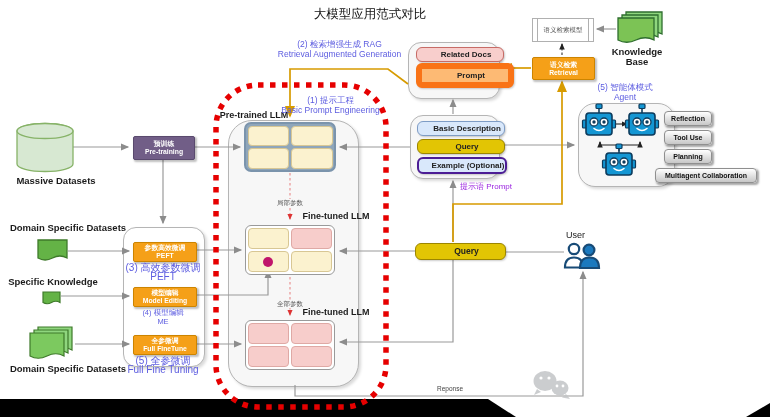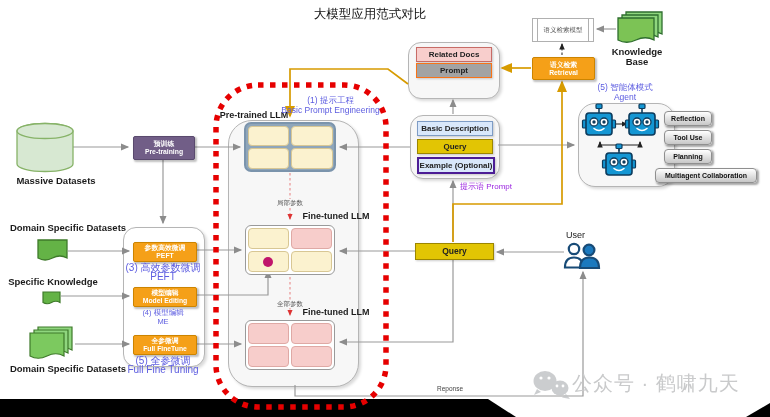--- a/index.html
+++ b/index.html
@@ -8,22 +8,22 @@
   .abs{position:absolute;}
   svg{position:absolute;left:0;top:0;}
   .lbl{font-weight:bold;color:#1c1c1c;font-size:9.5px;text-align:center;line-height:10px;z-index:3;}
   .blue-ann{color:#5C5CE0;font-size:8.5px;text-align:center;line-height:10px;z-index:4;}
   .container-box{background:#F7F7F7;border:1px solid #b5b5b5;border-radius:13px;
                  box-shadow:2px 2px 3px rgba(0,0,0,.15);z-index:1;}
   .orange-box{background:#F5A018;border:1px solid #CC8400;border-radius:2px;color:#fff;
               font-weight:bold;font-size:6.8px;line-height:8px;text-align:center;
               box-shadow:1.5px 1.5px 2px rgba(0,0,0,.25);z-index:3;display:flex;
               flex-direction:column;justify-content:center;}
-  .small-box{border-radius:0;font-size:8px;font-weight:bold;color:#222;text-align:center;
-             line-height:13px;box-shadow:1px 1px 2px rgba(0,0,0,.2);z-index:3;}
+  .small-box{border-radius:6px;font-size:8px;font-weight:bold;color:#222;text-align:center;
+             line-height:13px;box-shadow:1px 1px 2px rgba(0,0,0,.2);z-index:3;padding-left:12px;}
   .skill-chip{background:linear-gradient(#ffffff,#c7c7c7);border:1px solid #8f8f8f;
               border-radius:4px;font-size:7px;font-weight:bold;color:#111;text-align:center;
               line-height:13px;box-shadow:1.5px 1.5px 2px rgba(0,0,0,.35);z-index:3;}
   .llmblock{display:grid;grid-template-columns:1fr 1fr;grid-template-rows:1fr 1fr;gap:2px;
             padding:2px;box-sizing:border-box;z-index:3;position:absolute;}
   .cell{border-radius:4px;border:1px solid;}
   .cy{background:#FBF2CF;border-color:#D8C794;}
   .cp{background:#F7CDCB;border-color:#DFA9A5;}
   .param-lbl{font-size:6.5px;color:#555;background:#F7F7F7;z-index:3;text-align:center;line-height:8px;}
 </style>
@@ -150,20 +150,24 @@
     </g>
 
     <polygon points="0,399 488,399 516,417 0,417" fill="#000"></polygon>
     <polygon points="746,417 770,403 770,417" fill="#000"></polygon>
 
     <rect x="216" y="85" width="170" height="322" rx="42" fill="none" stroke="#E60000" stroke-width="5.5" stroke-dasharray="5.5,6.5"></rect>
   </svg>
 
   <div class="abs" style="left:275px;top:6px;width:190px;text-align:center;font-size:12.5px;font-weight:500;color:#111;z-index:3;">大模型应用范式对比</div>
 
+  <div class="abs blue-ann" style="left:252px;top:39px;width:175px;">
+    <div>(2) 检索增强生成 RAG</div>
+    <div>Retrieval Augmented Generation</div>
+  </div>
 
   <div class="abs blue-ann" style="left:268px;top:95px;width:125px;">
     <div>(1) 提示工程</div>
     <div>Basic Prompt Engineering</div>
   </div>
 
   <div class="abs lbl" style="left:0px;top:176px;width:112px;">Massive Datasets</div>
   <div class="abs lbl" style="left:0px;top:223px;width:136px;">Domain Specific Datasets</div>
   <div class="abs lbl" style="left:3px;top:277px;width:100px;">Specific Knowledge</div>
   <div class="abs lbl" style="left:0px;top:364px;width:136px;">Domain Specific Datasets</div>
@@ -221,21 +225,21 @@
   <div class="abs param-lbl" style="left:275px;top:300px;width:30px;">全部参数</div>
   <div class="abs lbl" style="left:301px;top:307px;width:70px;font-size:9px;">Fine-tuned LLM</div>
   <div class="llmblock" style="left:245px;top:320px;width:90px;height:50px;background:#fff;border:1.3px solid #9a9a9a;border-radius:6px;">
     <div class="cell cp"></div>
       <div class="cell cp"></div>
     <div class="cell cp"></div>
       <div class="cell cp"></div>
   </div>
 
   <div class="abs small-box" style="left:416px;top:47px;width:74px;height:13px;background:#F8CECC;border:1px solid #C76B66;">Related Docs</div>
-  <div class="abs small-box" style="left:416px;top:63px;width:74px;height:13px;background:#a3a3a3;border:1px solid #f97316;">Prompt</div>
+  <div class="abs small-box" style="left:416px;top:63px;width:74px;height:13px;background:#fdba74;border:6px solid #f97316;">Prompt</div>
 
   <div class="abs orange-box" style="left:532px;top:57px;width:61px;height:21px;">
     <div>语义检索</div>
       <div>Retrieval</div>
   </div>
 
   <div class="abs" style="left:532px;top:18px;width:60px;height:22px;background:#fff;border:1px solid #b0b0b0;z-index:3;
               display:flex;align-items:center;justify-content:center;">
     <div style="position:absolute;left:4px;top:0;bottom:0;width:1px;background:#b0b0b0;"></div>
     <div style="position:absolute;right:4px;top:0;bottom:0;width:1px;background:#b0b0b0;"></div>
@@ -258,15 +262,14 @@
     <div>(5) 智能体模式</div>
     <div>Agent</div>
   </div>
   <div class="abs skill-chip" style="left:664px;top:111px;width:46px;height:13px;">Reflection</div>
   <div class="abs skill-chip" style="left:664px;top:130px;width:46px;height:13px;">Tool Use</div>
   <div class="abs skill-chip" style="left:664px;top:149px;width:46px;height:13px;">Planning</div>
   <div class="abs skill-chip" style="left:655px;top:168px;width:100px;height:13px;">Multiagent Collaboration</div>
 
   <div class="abs" style="left:430px;top:385px;width:40px;text-align:center;font-size:6.5px;color:#444;z-index:3;">Reponse</div>
 
-  <div class="abs" style="left:572px;top:370px;width:195px;font-size:20px;color:#C9CACB;letter-spacing:1px;z-index:3;">公众号 · 鹤啸九天</div>
 
 </div>
 
 </body></html>

